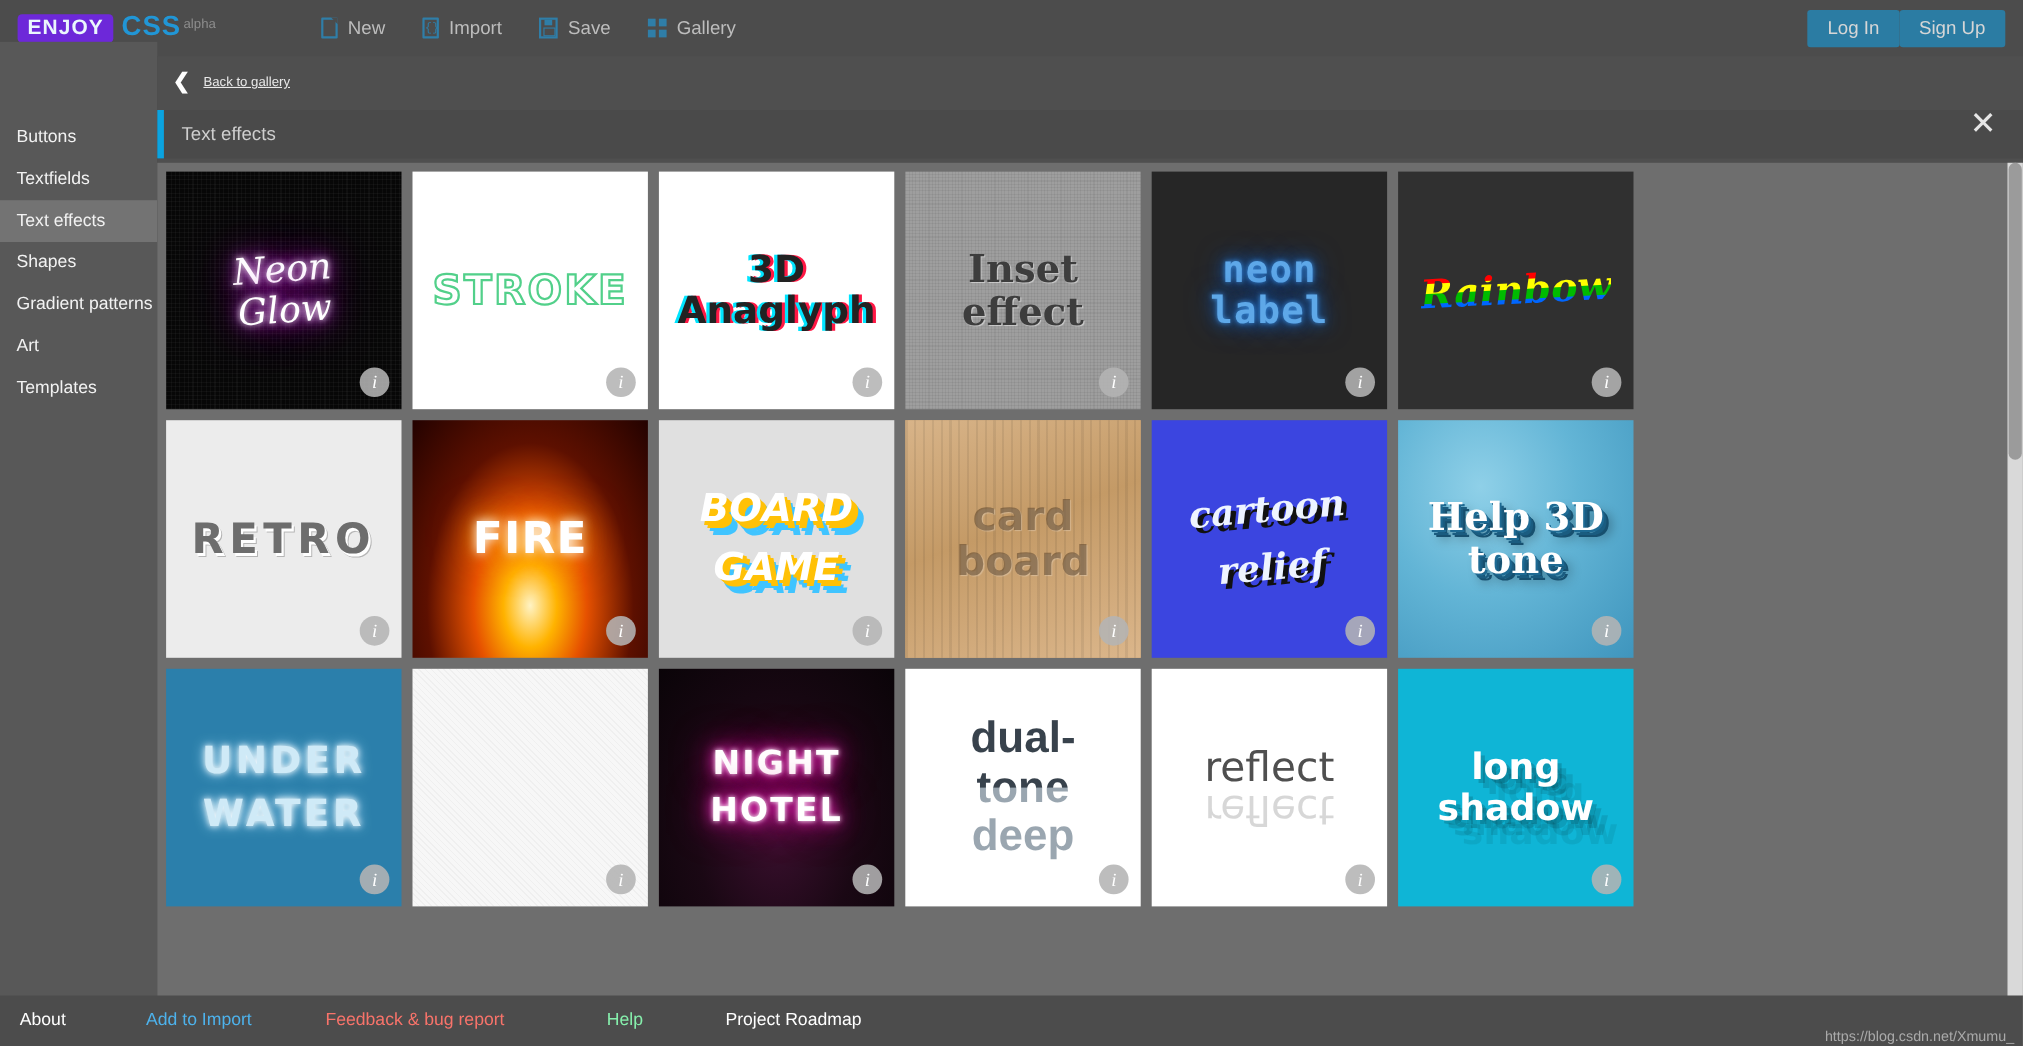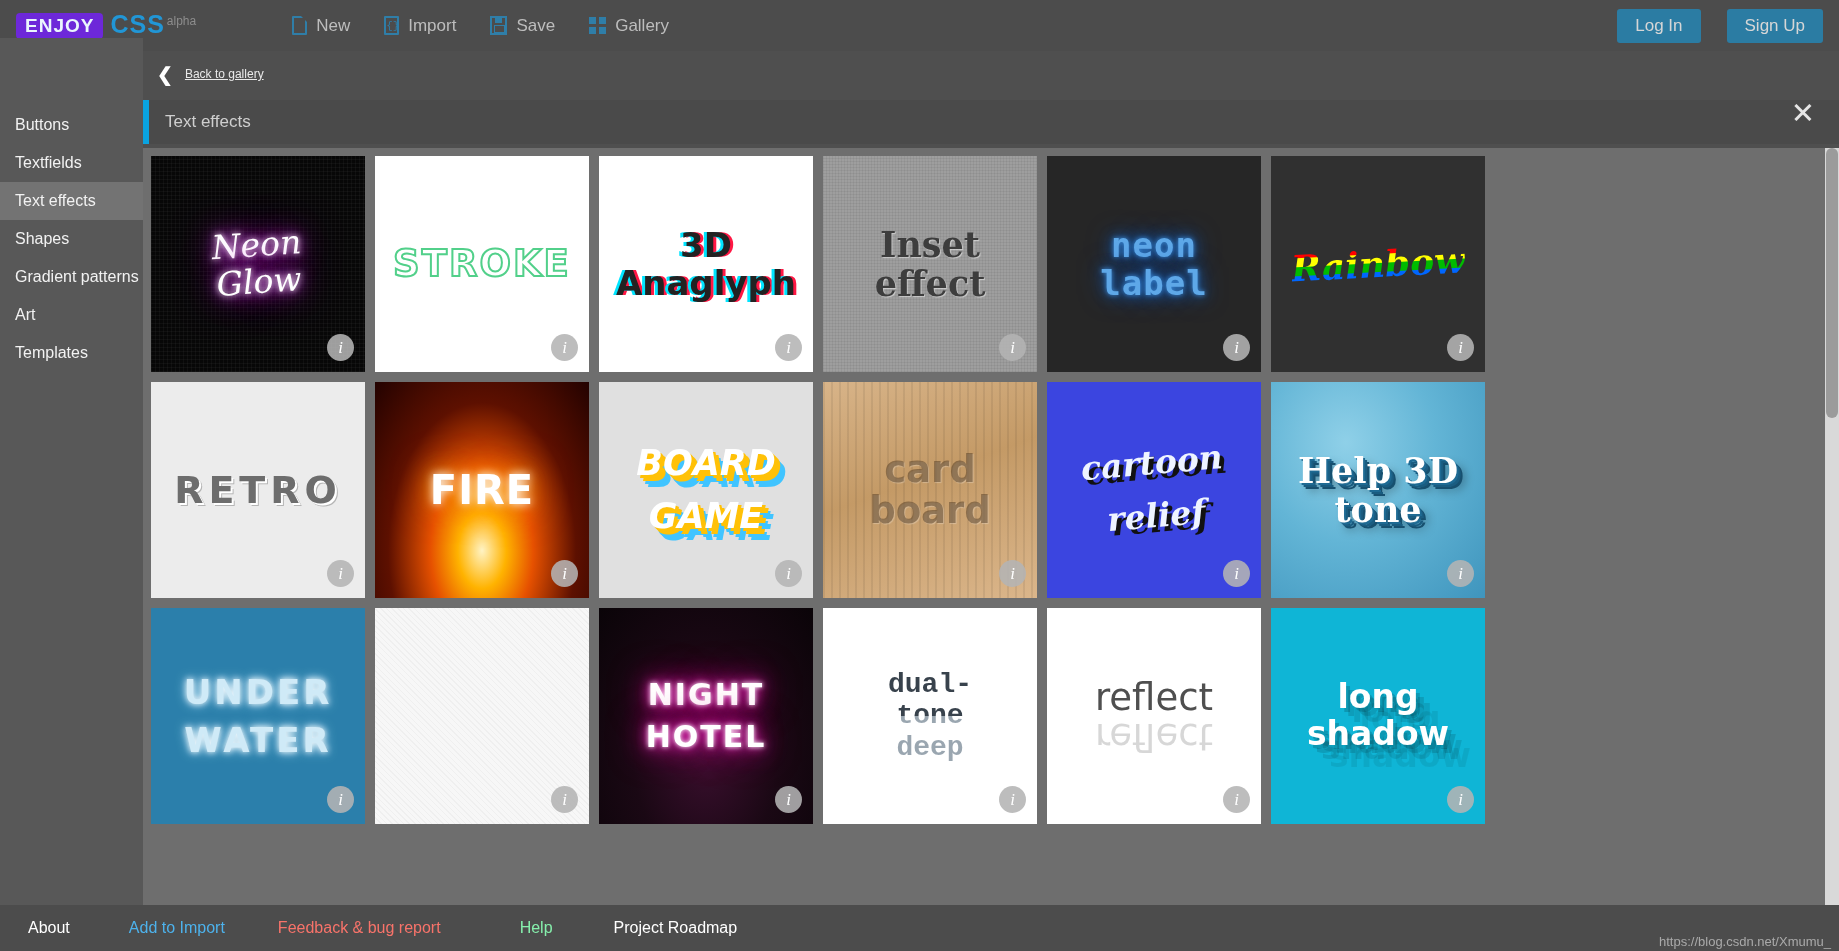--- a/index.html
+++ b/index.html
@@ -57,21 +57,21 @@
     content:""; position:absolute; bottom:0; left:2px; width:9px; height:6px;
     border:1px solid #2f7ea8;
   }
   .icon-grid {
     width: 17px; height: 17px;
     display: grid; grid-template-columns: 7px 7px; grid-template-rows: 7px 7px;
     gap: 3px;
   }
   .icon-grid i { background: #2f7ea8; display: block; }
 
-  .auth { position: absolute; right: 16px; display: flex; gap: 26px; }
+  .auth { position: absolute; right: 16px; display: flex; gap: 0; }
   .auth button {
     background: #2b7ca3; color: #d6d6d6; border: none;
     font-size: 17px; padding: 7px 18px; border-radius: 3px;
     cursor: pointer; font-family: "Liberation Sans", sans-serif;
   }
 
   
   .sidebar {
     position: absolute; left: 0; top: 38px;
     width: 143px; height: 900px;
@@ -239,22 +239,22 @@
     font-family: "DejaVu Sans", sans-serif;
   }
   .c-night { background: radial-gradient(ellipse at 50% 70%, #3a0f2e 0%, #1a0814 48%, #0a0408 100%); }
   .c-night .ctext {
     font-size: 30px; font-weight: bold; letter-spacing: 2px; color:#fff;
     font-family: "DejaVu Sans", sans-serif;
     text-shadow: 0 0 5px #fff, 0 0 12px #ff2bd0, 0 0 24px #e0189f, 0 0 40px #b8007f;
   }
   .c-dual { background:#ffffff; }
   .c-dual .ctext {
-    font-size: 28px; font-weight: bold; color:#3c4650;
-    font-family: Liberation Mono, monospace;
+    font-size: 40px; font-weight: bold; color:#3c4650;
+    font-family: Liberation Sans, sans-serif;
     background: linear-gradient(180deg,#38424c 0%,#38424c 50%,#9aa6b0 50%,#9aa6b0 100%);
     -webkit-background-clip:text; background-clip:text; color:transparent;
   }
   .c-reflect { background:#ffffff; }
   .c-reflect .ctext { font-size: 37px; color:#4f4f4f; font-family: "DejaVu Sans", sans-serif; }
   .c-reflect .refl {
     font-size: 37px; color:#4f4f4f; font-family:"DejaVu Sans", sans-serif;
     transform: scaleY(-1); opacity: .22; line-height: 1;
   }
   .c-long { background:#0fb5d6; }
@@ -271,21 +271,21 @@
   }
   .vscroll .thumb {
     position: absolute; top: 0; left: 1px;
     width: 12px; height: 270px; background: #9b9b9b; border-radius: 6px;
   }
 
   
   .footer {
     position: absolute; bottom: 0; left: 0;
     width: 1839px; height: 46px; background: #4c4c4c;
-    display: flex; align-items: center; gap: 3px; padding-left: 10px;
+    display: flex; align-items: center; gap: 17px;
   }
   .footer a {
     font-size: 16px; text-decoration: none; cursor: pointer;
     font-family: "Liberation Sans", sans-serif;
   }
   .f1 { margin-left: 18px; color:#ffffff; }
   .f2 { margin-left: 56px; color:#4db2ec; }
   .f3 { margin-left: 50px; color:#f8736a; }
   .f4 { margin-left: 76px; color:#86efac; }
   .f5 { margin-left: 58px; color:#ffffff; }

